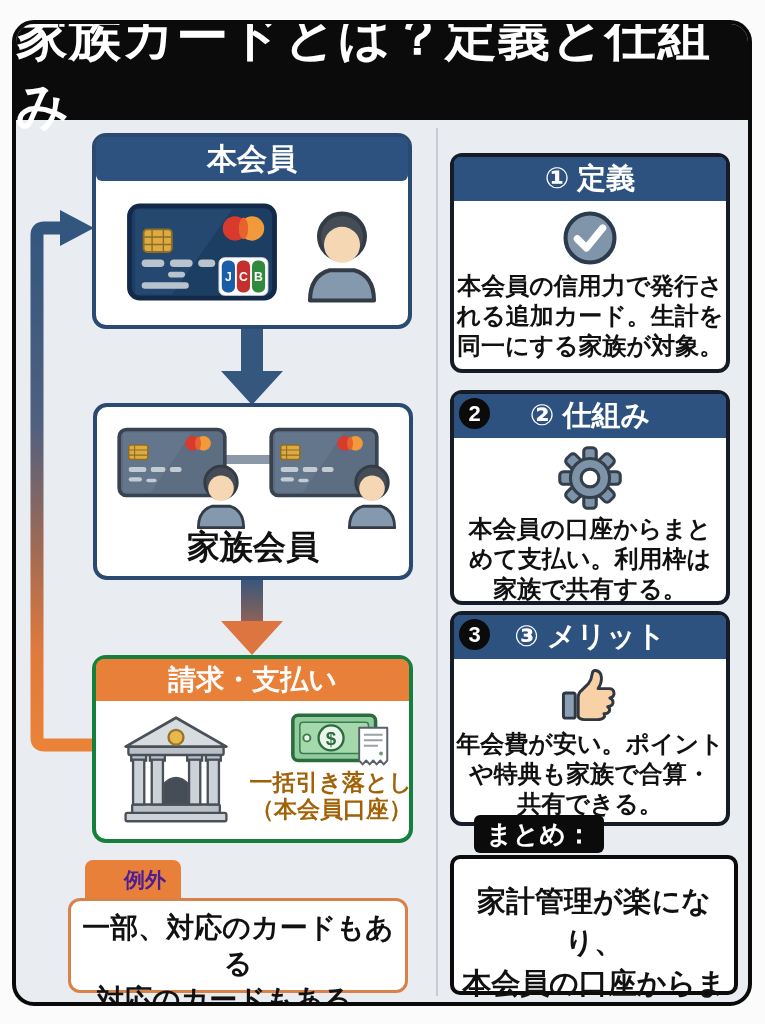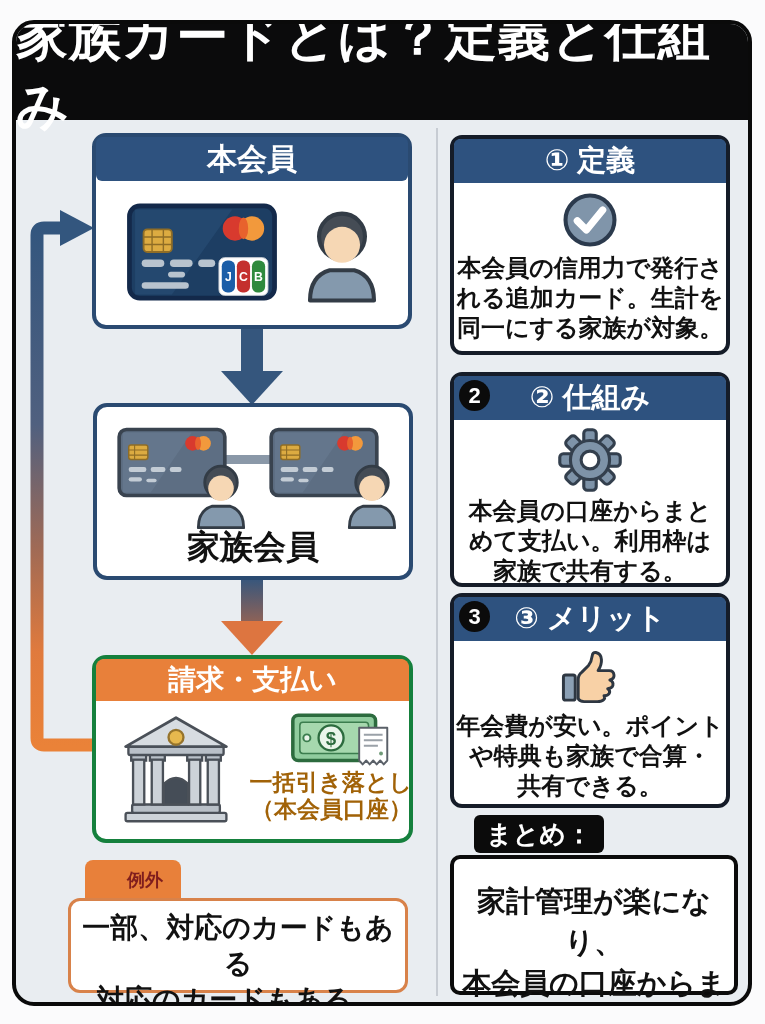--- a/index.html
+++ b/index.html
@@ -23,28 +23,28 @@
   .hdr-orange{background:#e8803a;height:42px;font-size:28px;}
 
   .abs{position:absolute;}
   .family-label{position:absolute;left:0;bottom:6px;width:100%;text-align:center;
          font-size:33px;font-weight:800;color:#111;}
   .connector{position:absolute;left:128px;top:48px;width:58px;height:9px;background:#8a98a8;}
   .billing-caption{position:absolute;left:150px;top:110px;width:166px;text-align:right;
          font-size:23px;line-height:27px;font-weight:800;color:#a16207;}
 
   .exception-tab{position:absolute;left:69px;top:836px;width:96px;height:40px;background:#e8803a;
-         border-radius:8px 8px 0 0;color:#7f1d1d;font-size:18px;font-weight:800;
+         border-radius:8px 8px 0 0;color:#4c1d95;font-size:21px;font-weight:800;
          display:flex;align-items:center;justify-content:center;padding-left:24px;}
   .exception-box{position:absolute;left:52px;top:874px;width:340px;height:95px;background:#fff;
          border:3px solid #d8824a;border-radius:12px;padding-top:9px;text-align:center;
          font-size:28px;line-height:36px;font-weight:800;color:#111;}
 
   .info-card{position:absolute;left:434px;width:280px;background:#fff;
-         border:4px solid #151c28;border-radius:12px;}
+         border:4px solid #151c28;border-radius:12px;margin-top:18px;}
   .card-1{top:111px;height:220px;}
   .card-2{top:348px;height:215px;}
   .card-3{top:569px;height:215px;}
   .info-header{height:44px;background:#2e527f;border-radius:6px 6px 0 0;color:#fff;
          font-size:29px;font-weight:800;display:flex;align-items:center;justify-content:center;}
   .badge{position:absolute;left:5px;top:4px;width:31px;height:31px;border-radius:50%;
          background:#0b0b0b;color:#fff;font-size:22px;font-weight:800;
          display:flex;align-items:center;justify-content:center;}
   .info-icon{display:block;margin:8px auto 4px auto;}
   .info-lines{text-align:center;font-size:24px;line-height:30px;font-weight:800;color:#111;}

